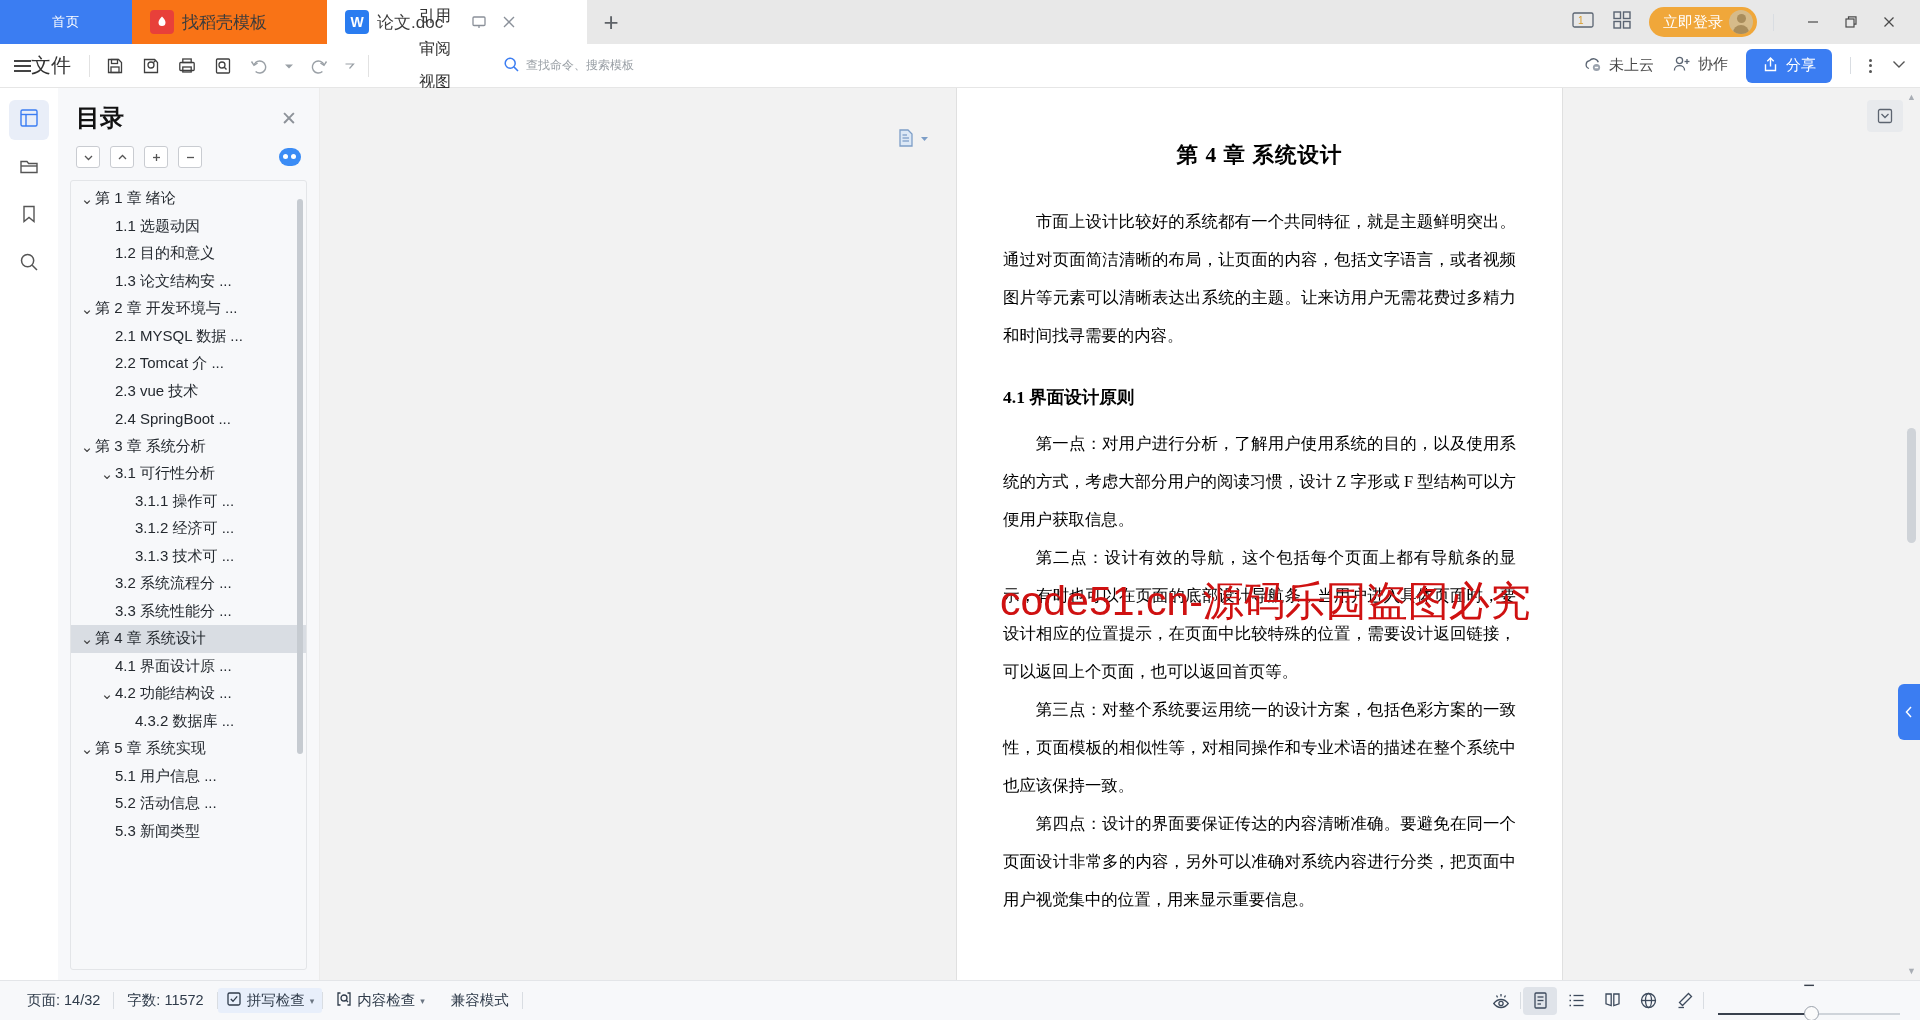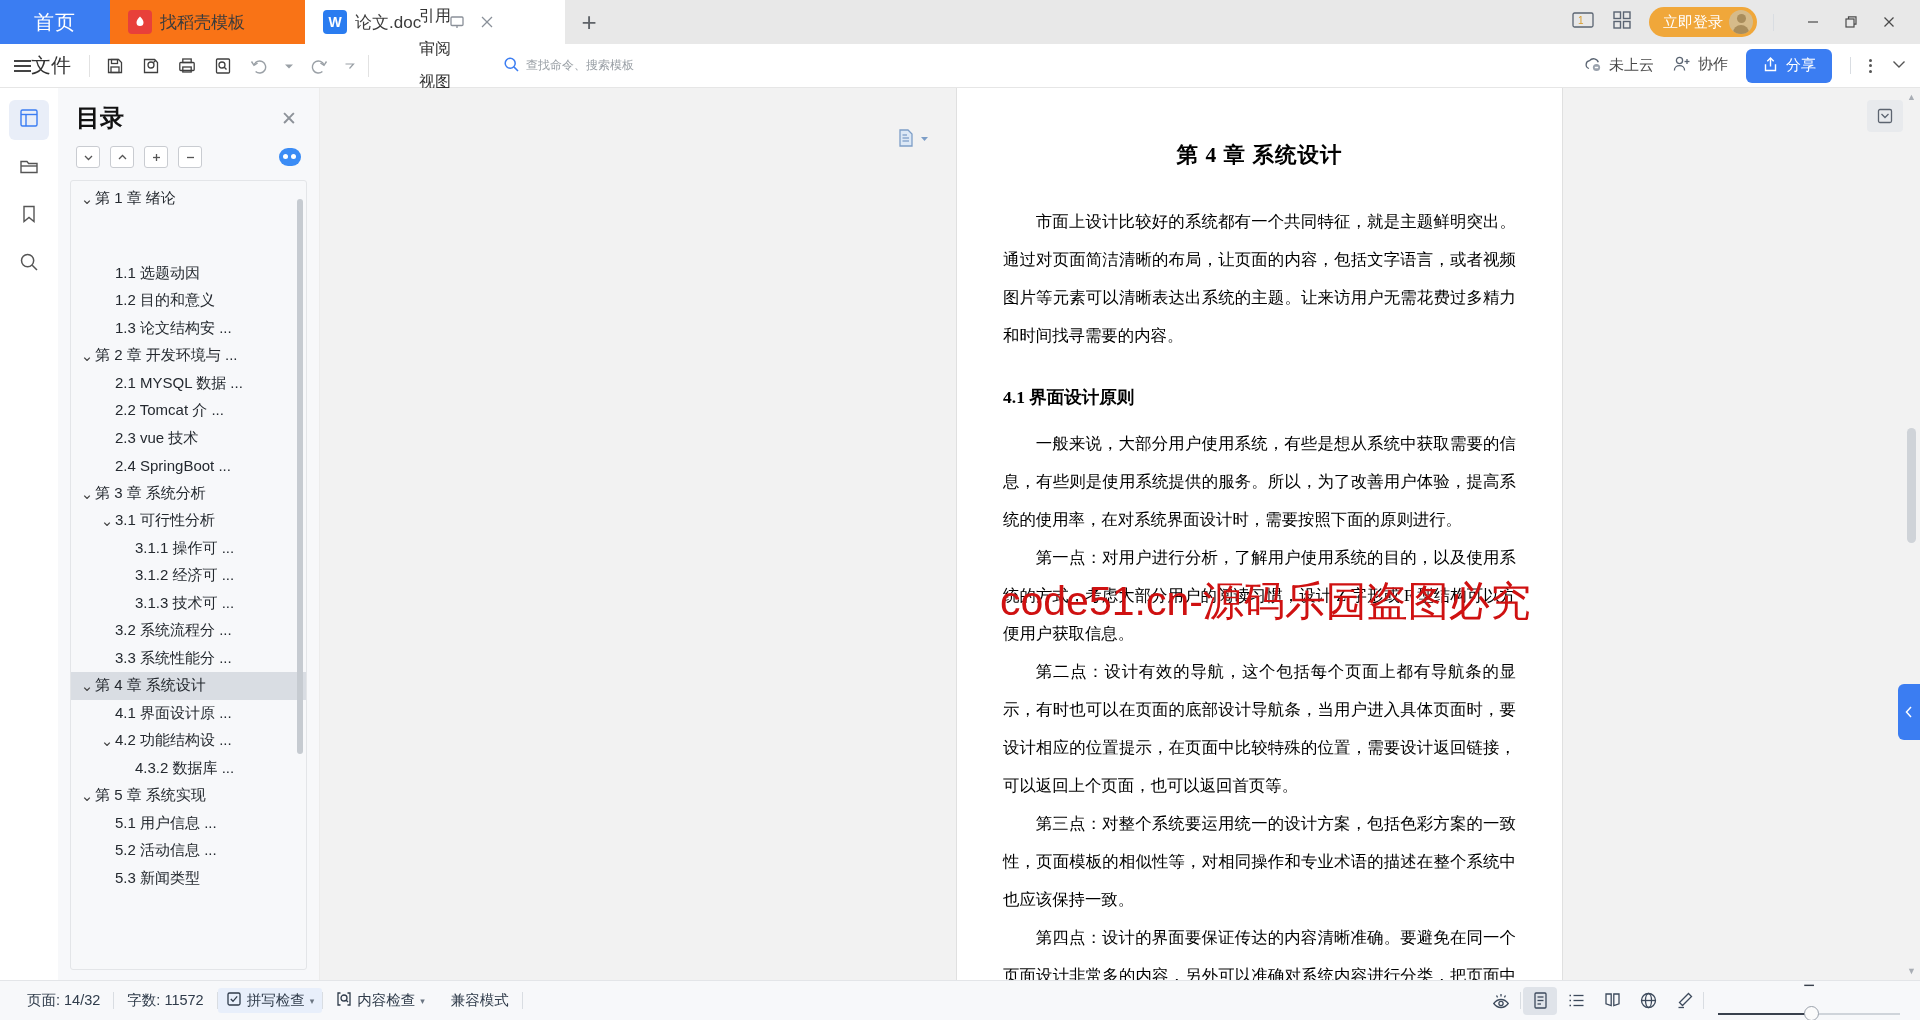--- a/index.html
+++ b/index.html
@@ -10,22 +10,22 @@
     -webkit-font-smoothing: antialiased;
   }
   .app { width: 1920px; height: 1020px; display: flex; flex-direction: column; position: relative; background: #f2f2f2; }
 
   
   .tabbar {
     height: 44px; background: #e8e8e8; display: flex; align-items: stretch;
     flex: 0 0 44px; position: relative;
   }
   .tab-home {
-    width: 110px; background: #3b7df2; color: #fff; display: flex;
-    align-items: center; justify-content: center; font-size: 20px; letter-spacing: 1px;
+    width: 132px; background: #3b7df2; color: #fff; display: flex;
+    align-items: center; justify-content: center; font-size: 13px; letter-spacing: 1px;
     cursor: default;
   }
   .tab {
     display: flex; align-items: center; gap: 8px; padding: 0 18px;
     font-size: 17px; color: #3c3c3c; position: relative; max-width: 300px;
   }
   .tab.tpl { background: #f97316; min-width: 195px; }
   .tab.active { background: #fff; min-width: 260px; }
   .tab.active::after{ content:""; position:absolute; left:0; right:0; bottom:0; height:0; }
   .tab-ico { width: 24px; height: 24px; border-radius: 4px; display: inline-flex; align-items: center; justify-content: center; font-size: 14px; color: #fff; font-weight: bold; flex: 0 0 auto;}
@@ -442,21 +442,21 @@
             <i></i>
             <i></i>
           </div>
       </div>
       <div class="tree">
         <div id="tree-nodes">
             <div class="node" style="padding-left: 8px;">
               <span class="caret" style="font-size: 15px; line-height: 0.6;">⌄</span>
               <span class="txt">第 1 章 绪论</span>
             </div>
-            <div class="node" style="padding-left: 28px; margin-top: 47px;">
+            <div class="node" style="padding-left: 28px;">
               <span class="caret empty" style="font-size: 15px; line-height: 0.6;">⌄</span>
               <span class="txt">1.1 选题动因</span>
             </div>
             <div class="node" style="padding-left: 28px;">
               <span class="caret empty" style="font-size: 15px; line-height: 0.6;">⌄</span>
               <span class="txt">1.2 目的和意义</span>
             </div>
             <div class="node" style="padding-left: 28px;">
               <span class="caret empty" style="font-size: 15px; line-height: 0.6;">⌄</span>
               <span class="txt">1.3 论文结构安 ...</span>
@@ -555,21 +555,20 @@
               <line x1="5.5" y1="10" x2="12" y2="10"></line>
               <line x1="5.5" y1="13" x2="12" y2="13"></line>
             </svg>
           <svg width="9" height="9" viewBox="0 0 9 9" fill="#7d9ec7">
               <polygon points="1,3 8,3 4.5,7"></polygon>
             </svg>
         </div>
         <div class="doc-h1">第 4 章 系统设计</div>
         <div class="doc-p">市面上设计比较好的系统都有一个共同特征，就是主题鲜明突出。通过对页面简洁清晰的布局，让页面的内容，包括文字语言，或者视频图片等元素可以清晰表达出系统的主题。让来访用户无需花费过多精力和时间找寻需要的内容。</div>
         <div class="doc-h2">4.1 界面设计原则</div>
-        <div class="doc-p">一般来说，大部分用户使用系统，有些是想从系统中获取需要的信息，有些则是使用系统提供的服务。所以，为了改善用户体验，提高系统的使用率，在对系统界面设计时，需要按照下面的原则进行。</div>
         <div class="doc-p">第一点：对用户进行分析，了解用户使用系统的目的，以及使用系统的方式，考虑大部分用户的阅读习惯，设计 Z 字形或 F 型结构可以方便用户获取信息。</div>
         <div class="doc-p">第二点：设计有效的导航，这个包括每个页面上都有导航条的显示，有时也可以在页面的底部设计导航条，当用户进入具体页面时，要设计相应的位置提示，在页面中比较特殊的位置，需要设计返回链接，可以返回上个页面，也可以返回首页等。</div>
         <div class="doc-p">第三点：对整个系统要运用统一的设计方案，包括色彩方案的一致性，页面模板的相似性等，对相同操作和专业术语的描述在整个系统中也应该保持一致。</div>
         <div class="doc-p">第四点：设计的界面要保证传达的内容清晰准确。要避免在同一个页面设计非常多的内容，另外可以准确对系统内容进行分类，把页面中用户视觉集中的位置，用来显示重要信息。</div>
 
       </div>
       <div class="watermark">code51.cn-源码乐园盗图必究</div>
 
       <div class="right-rail">
         <div class="rr-box">

